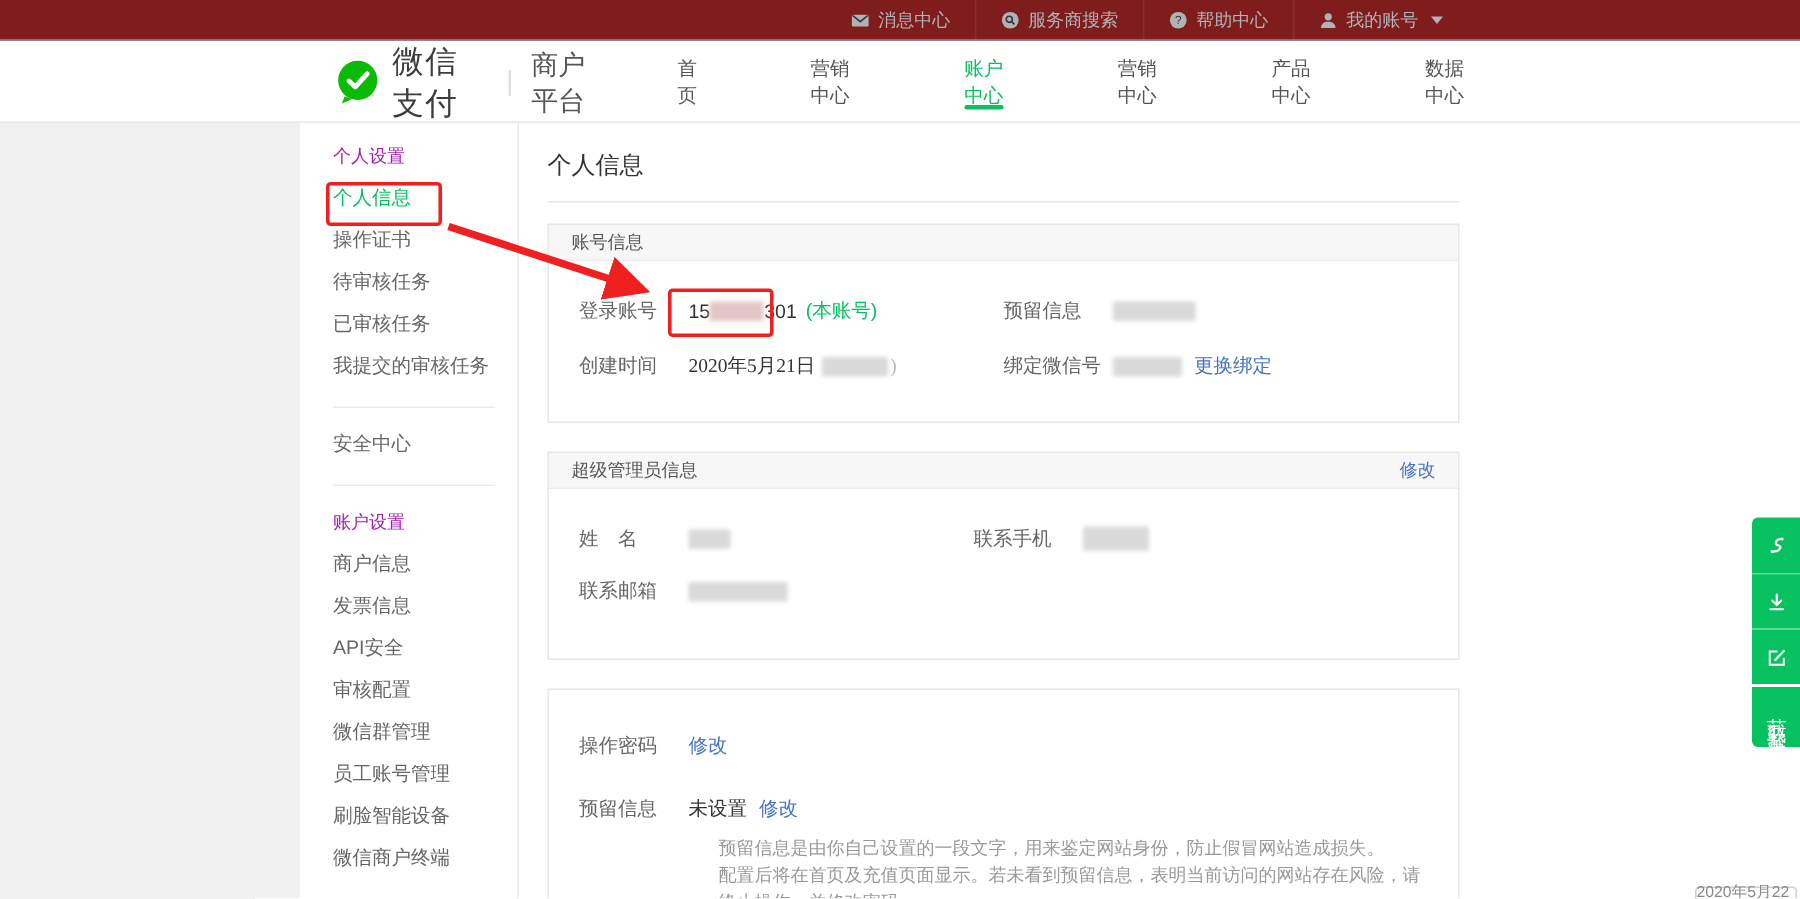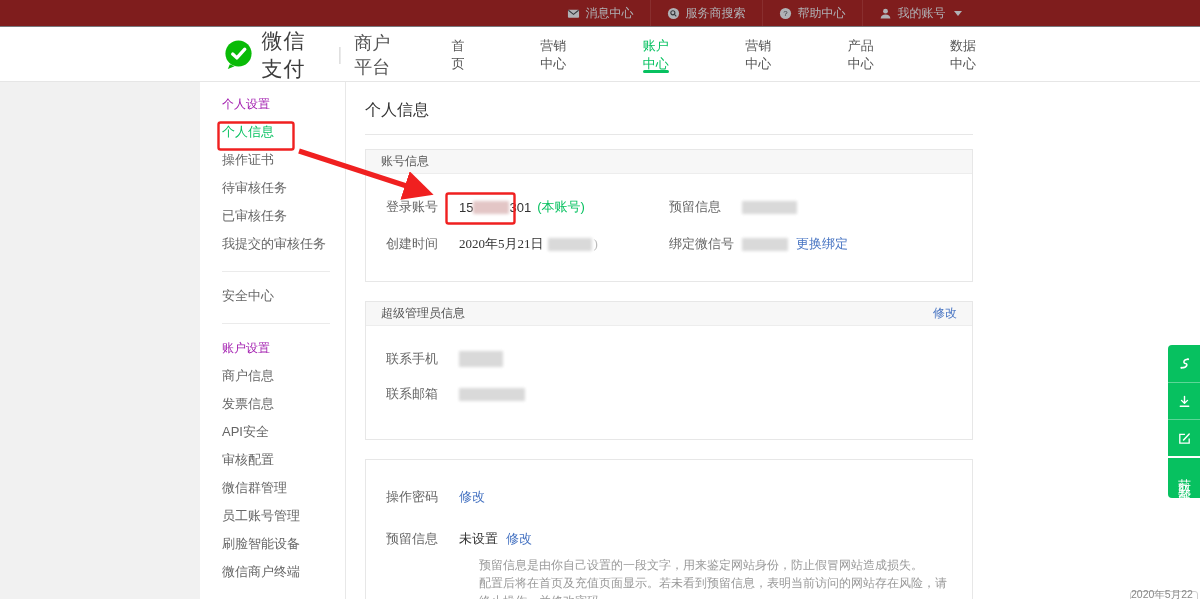--- a/index.html
+++ b/index.html
@@ -228,20 +228,24 @@
       </div>
     </div>
 
     <div class="panel">
       <div class="panel-header">
         <span class="panel-title">超级管理员信息</span>
         <a class="blue-link">修改</a>
       </div>
       <div class="panel-body" style="padding-bottom:36px;">
         <div class="info-row" style="margin-bottom:17px;">
+          <div class="field col1" style="flex-basis:263px; width:263px;">
+            <span class="field-label">姓　名</span>
+            <span class="redact" style="width:28px;"></span>
+          </div>
           <div class="field">
             <span class="field-label">联系手机</span>
             <span class="redact" style="width:44px; height:16px;"></span>
           </div>
         </div>
         <div class="info-row">
           <div class="field">
             <span class="field-label">联系邮箱</span>
             <span class="redact" style="width:66px;"></span>
           </div>

